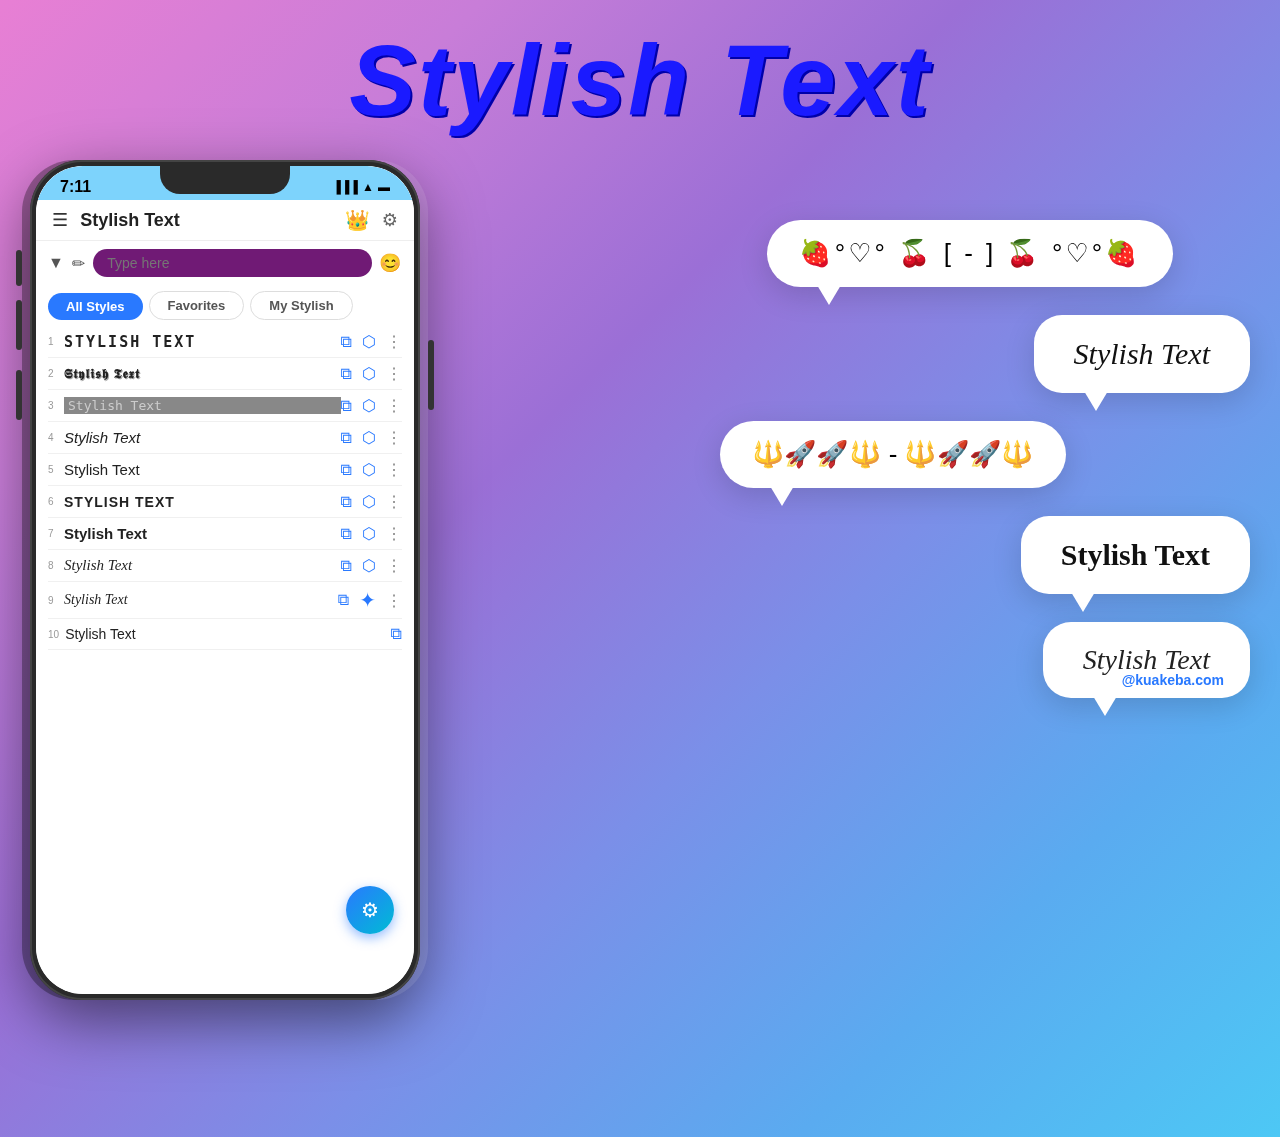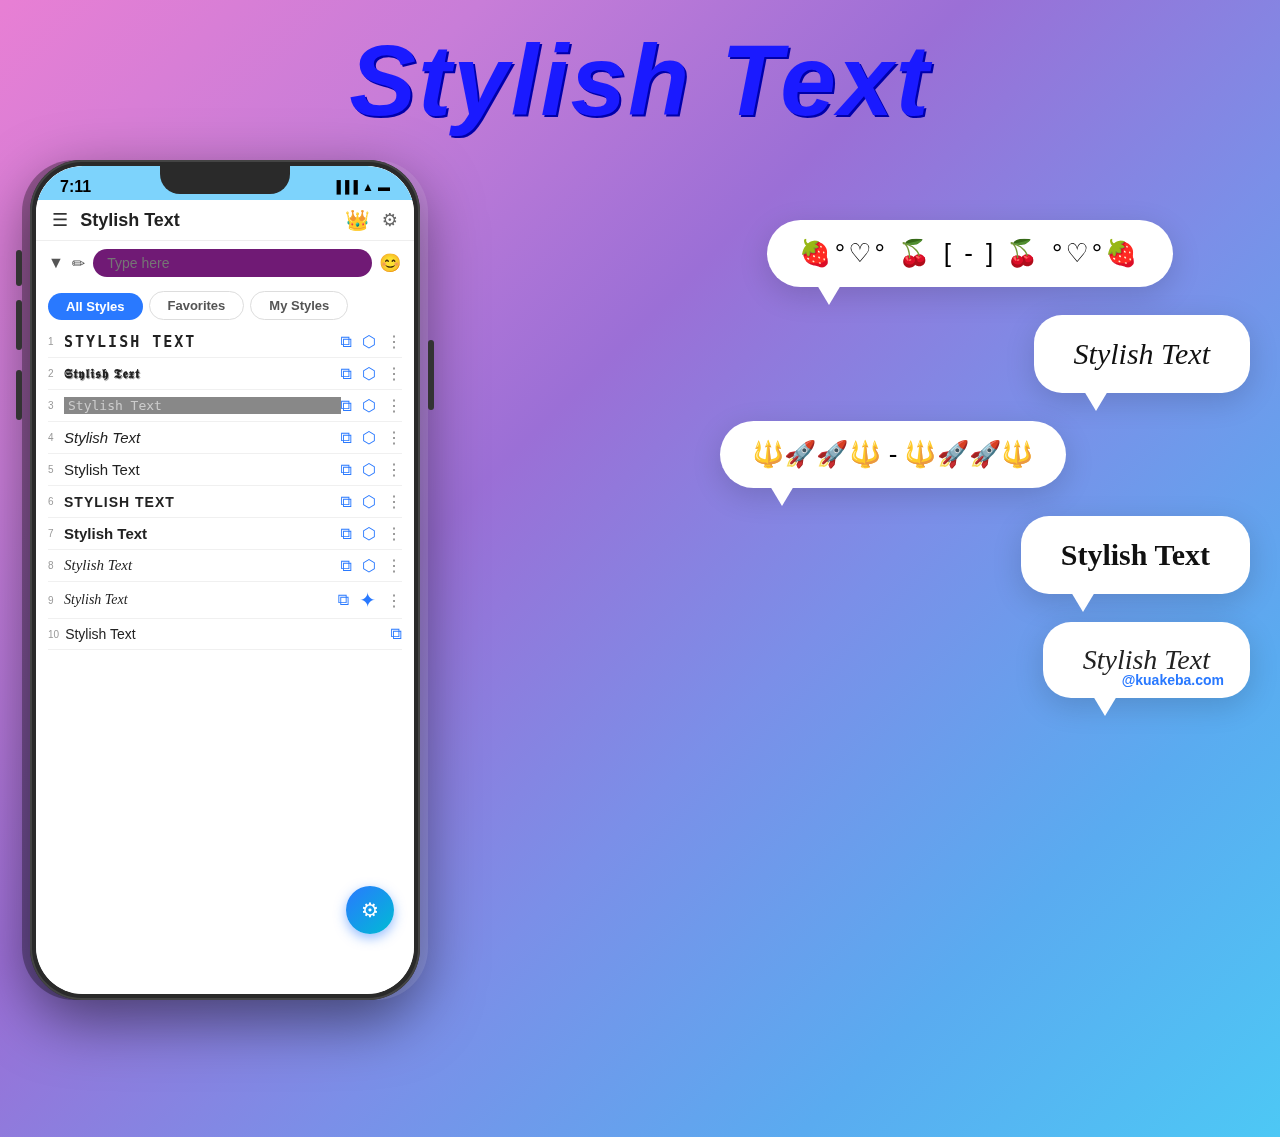--- a/index.html
+++ b/index.html
@@ -307,21 +307,21 @@
         <div class="search-bar">
           <span class="filter-icon">▼</span>
           <span class="pencil-icon">✏</span>
           <input class="search-input" type="text" placeholder="Type here" style="">
           <span class="smiley-icon">😊</span>
         </div>
 
         <div class="tabs-row">
           <button class="tab-btn tab-active">All Styles</button>
           <button class="tab-btn tab-inactive">Favorites</button>
-          <button class="tab-btn tab-inactive">My Styles</button>
+          <button class="tab-btn tab-inactive">My Stylish</button>
         </div>
 
         <div class="styles-list">
 
           <div class="style-item">
             <span class="item-number">1</span>
             <span class="item-text style-1">STYLISH TEXT</span>
             <div class="item-actions">
               <span class="action-icon">⧉</span>
               <span class="action-icon">⬡</span>

